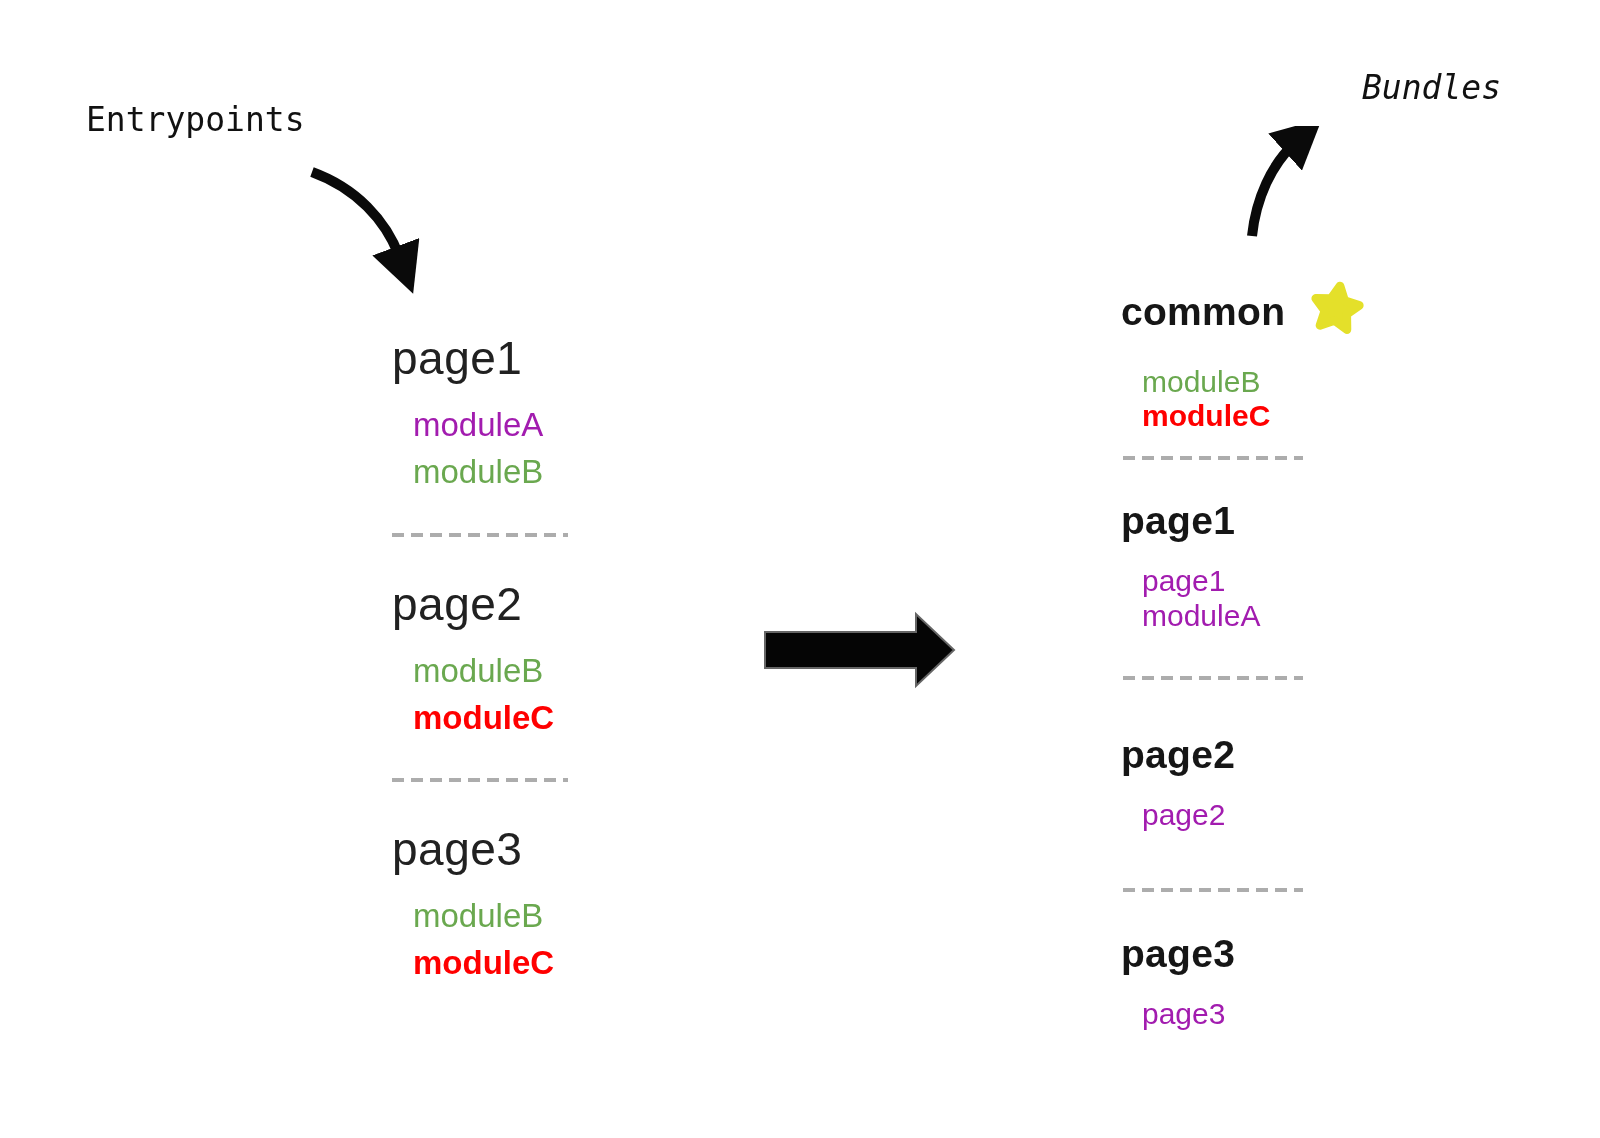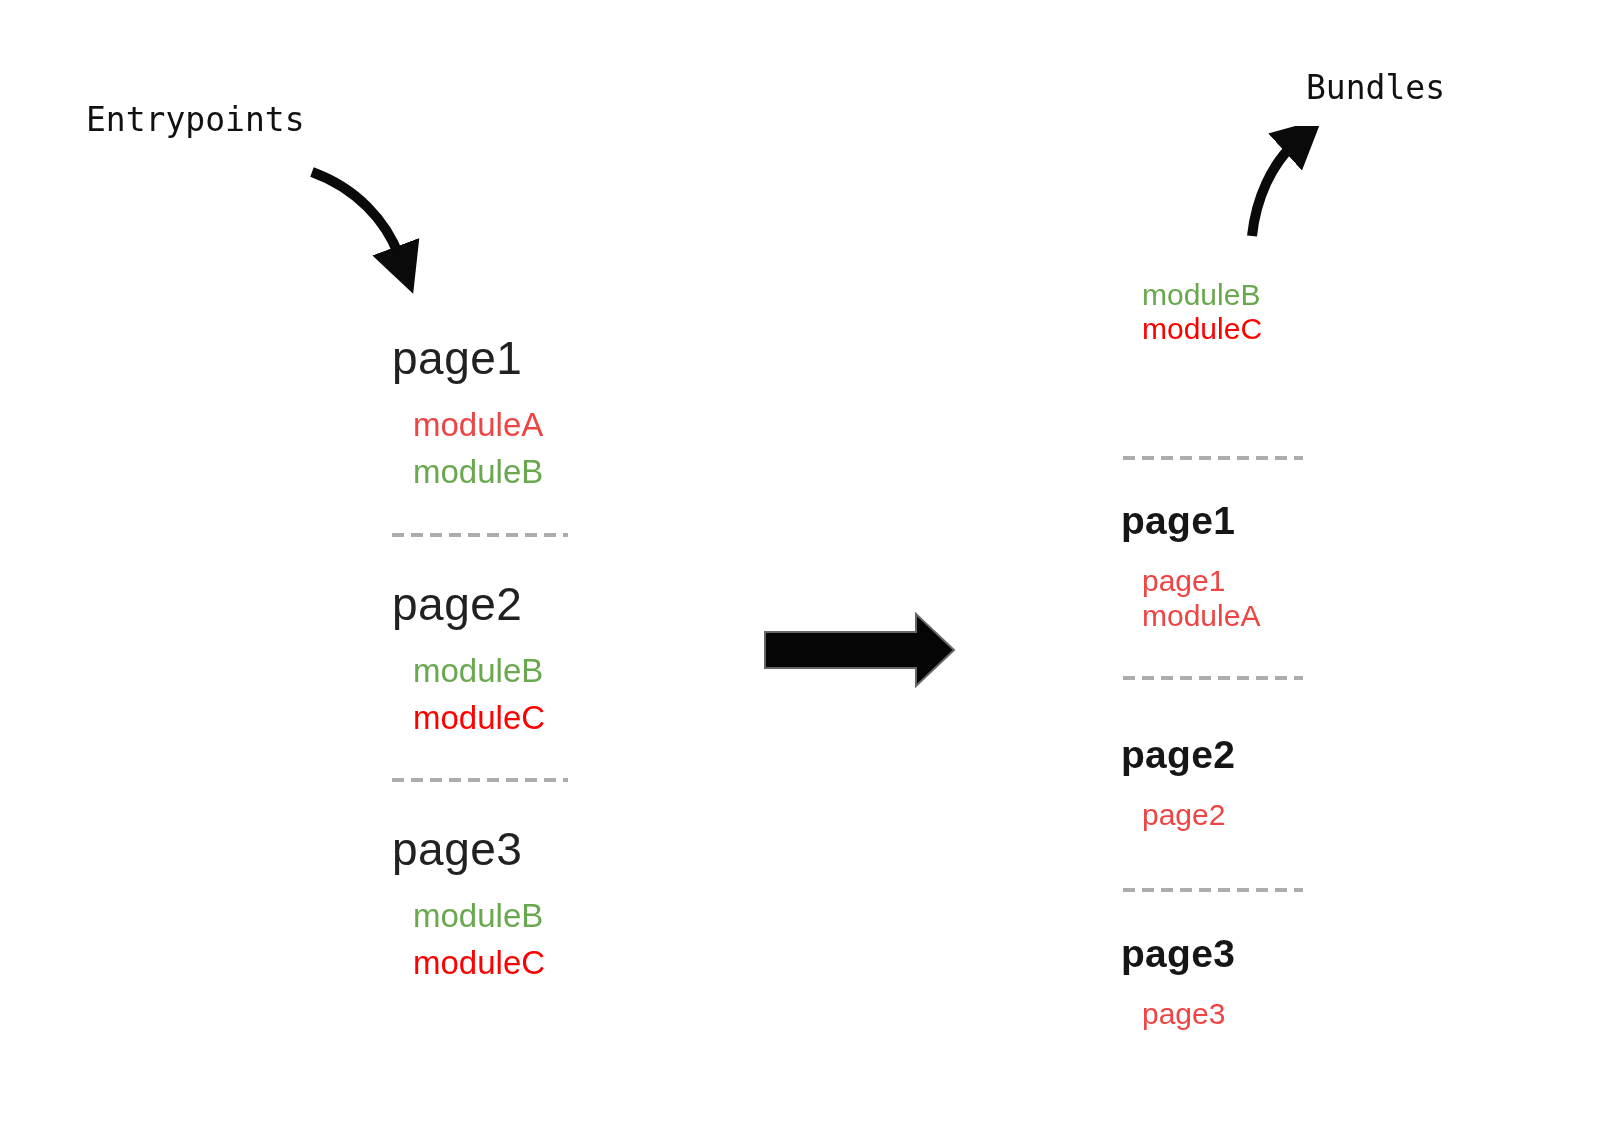--- a/index.html
+++ b/index.html
@@ -19,21 +19,21 @@
     --dash: #9e9e9e;
   }
   .mono-label {
     position: absolute;
     font-family: "DejaVu Sans Mono", monospace;
     font-size: 33px;
     color: #111;
     white-space: nowrap;
   }
   #entrypoints-label { left: 86px; top: 100px; }
-  #bundles-label { left: 1306px; top: 68px; }
+  #bundles-label { left: 1362px; top: 68px; font-style: italic; }
 
   .arrow-svg { position: absolute; }
   #entry-arrow { left: 298px; top: 160px; }
   #bundles-arrow { left: 1232px; top: 126px; }
   #main-arrow { left: 748px; top: 598px; }
 
   
   .section { position: absolute; white-space: nowrap; }
   .ep-header {
     font-size: 46px;
@@ -48,23 +48,23 @@
     font-weight: 700;
     color: #161616;
     letter-spacing: 0.3px;
     margin-bottom: 20px;
     display: flex;
     align-items: center;
   }
   .bn-modules { margin-left: 21px; font-size: 30px; line-height: 1.17; }
   .bn-modules.bold-mods { font-weight: 700; line-height: 1.12; }
 
-  .m-black { color: #ef4444; font-weight: 400; }
+  .m-black { color: #a21caf; font-weight: 400; }
   .m-green { color: var(--green); font-weight: 400; }
-  .m-red   { color: var(--red);   font-weight: 400; }
+  .m-red   { color: var(--red);   font-weight: 700; }
   .bn-modules .m-black { font-weight: 400; }
 
   
   #ep-sec-1 { left: 392px; top: 331px; }
   #ep-sec-2 { left: 392px; top: 577px; }
   #ep-sec-3 { left: 392px; top: 822px; }
 
   
   #bn-sec-common { left: 1121px; top: 278px; }
   #bn-sec-page1  { left: 1121px; top: 499px; }
@@ -139,20 +139,29 @@
 
 <div class="section" id="ep-sec-3">
   <div class="ep-header">page3</div>
   <div class="ep-modules">
     <div class="m-green">moduleB</div>
     <div class="m-red">moduleC</div>
   </div>
 </div>
 
 <div class="section" id="bn-sec-common">
+  <div class="bn-header">
+    <span>common</span>
+    <span class="star-wrap">
+      <svg width="58" height="58" viewBox="0 0 60 60">
+        <path d="M30,8 L37.1,22.3 L52.8,24.6 L41.4,35.7 L44.1,51.4 L30,44
+                 L15.9,51.4 L18.6,35.7 L7.2,24.6 L22.9,22.3 Z" fill="#e4e02a" stroke="#e4e02a" stroke-width="9" stroke-linejoin="round"></path>
+      </svg>
+    </span>
+  </div>
   <div class="bn-modules bold-mods">
     <div class="m-green">moduleB</div>
     <div class="m-red">moduleC</div>
   </div>
 </div>
 
 <div class="divider right" id="bn-div-1"></div>
 
 <div class="section" id="bn-sec-page1">
   <div class="bn-header">

